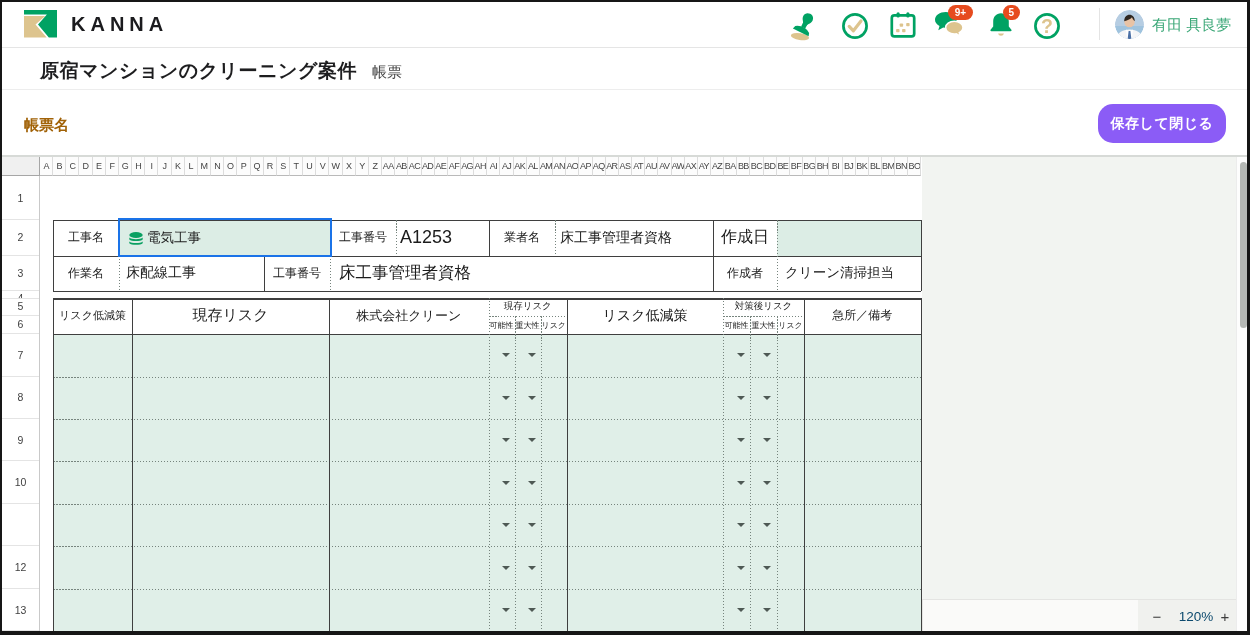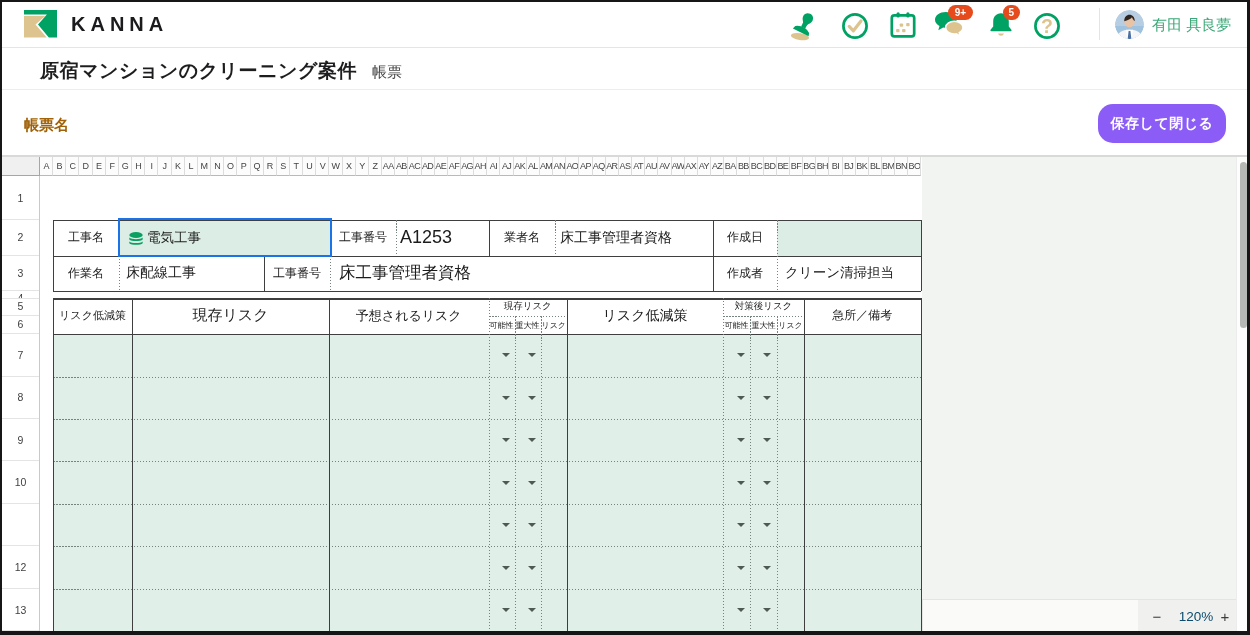--- a/index.html
+++ b/index.html
@@ -222,21 +222,21 @@
             <div class="vline dash" style="left: 290px; top: 79.5px; height: 35.5px;"></div>
             <div class="vline" style="left: 673px; top: 79.5px; height: 35.5px;"></div>
             <div class="vline dash" style="left: 737px; top: 79.5px; height: 35.5px;"></div>
             <div class="vline" style="left: 880.5px; top: 79.5px; height: 35.5px;"></div>
             <div class="ctext center" style="left: 13px; top: 44px; width: 66px; height: 35.5px; font-size: 12px;">工事名</div>
             <div class="ctext" style="left: 107px; top: 44px; width: 183px; height: 35.5px; font-size: 13.5px; padding-left: 0px;">電気工事</div>
             <div class="ctext center" style="left: 290px; top: 44px; width: 66px; height: 35.5px; font-size: 12px;">工事番号</div>
             <div class="ctext" style="left: 356px; top: 44px; width: 92px; height: 35.5px; font-size: 18px; padding-left: 4px;">A1253</div>
             <div class="ctext center" style="left: 449px; top: 44px; width: 66px; height: 35.5px; font-size: 12px;">業者名</div>
             <div class="ctext" style="left: 515px; top: 44px; width: 158px; height: 35.5px; font-size: 14px; padding-left: 5px;">床工事管理者資格</div>
-            <div class="ctext center" style="left: 673px; top: 44px; width: 64px; height: 35.5px; font-size: 12px;">作成日</div>
+            <div class="ctext center" style="left: 673px; top: 44px; width: 64px; height: 35.5px; font-size: 16px;">作成日</div>
             <div class="ctext center" style="left: 13px; top: 79.5px; width: 66px; height: 35.5px; font-size: 12px;">作業名</div>
             <div class="ctext" style="left: 79px; top: 79.5px; width: 145px; height: 35.5px; font-size: 14px; padding-left: 7px;">床配線工事</div>
             <div class="ctext center" style="left: 224px; top: 79.5px; width: 66px; height: 35.5px; font-size: 12px;">工事番号</div>
             <div class="ctext" style="left: 290px; top: 79.5px; width: 383px; height: 35.5px; font-size: 16.5px; padding-left: 9px;">床工事管理者資格</div>
             <div class="ctext center" style="left: 673px; top: 79.5px; width: 64px; height: 35.5px; font-size: 12px;">作成者</div>
             <div class="ctext" style="left: 737px; top: 79.5px; width: 144px; height: 35.5px; font-size: 13.5px; padding-left: 8px;">クリーン清掃担当</div>
             <div class="cellfill" style="background: rgb(224, 239, 232); left: 13px; top: 158px; width: 868px; height: 297.3px;"></div>
             <div class="hline thick" style="left: 13px; top: 121.5px; width: 868px;"></div>
             <div class="hline" style="left: 13px; top: 158px; width: 868px;"></div>
             <div class="hline dash" style="left: 448.5px; top: 140px; width: 78.5px;"></div>
@@ -254,21 +254,21 @@
             <div class="vline" style="left: 764px; top: 121.5px; height: 333.8px;"></div>
             <div class="vline" style="left: 880.5px; top: 121.5px; height: 333.8px;"></div>
             <div class="vline dash" style="left: 448.5px; top: 121.5px; height: 333.8px;"></div>
             <div class="vline dash" style="left: 683px; top: 121.5px; height: 333.8px;"></div>
             <div class="vline dash" style="left: 474.5px; top: 140px; height: 315.3px;"></div>
             <div class="vline dash" style="left: 500.5px; top: 140px; height: 315.3px;"></div>
             <div class="vline dash" style="left: 710px; top: 140px; height: 315.3px;"></div>
             <div class="vline dash" style="left: 737px; top: 140px; height: 315.3px;"></div>
             <div class="ctext center" style="left: 13px; top: 121.5px; width: 79px; height: 36.5px; font-size: 11px;">リスク低減策</div>
             <div class="ctext center" style="left: 92px; top: 121.5px; width: 197px; height: 36.5px; font-size: 15px;">現存リスク</div>
-            <div class="ctext center" style="left: 289px; top: 121.5px; width: 159.5px; height: 36.5px; font-size: 13px;">予想されるリスク</div>
+            <div class="ctext center" style="left: 289px; top: 121.5px; width: 159.5px; height: 36.5px; font-size: 13px;">株式会社クリーン</div>
             <div class="ctext center" style="left: 448.5px; top: 121.5px; width: 78.5px; height: 18.5px; font-size: 9.5px;">現存リスク</div>
             <div class="ctext center" style="left: 527px; top: 121.5px; width: 156px; height: 36.5px; font-size: 14px;">リスク低減策</div>
             <div class="ctext center" style="left: 683px; top: 121.5px; width: 81px; height: 18.5px; font-size: 9.5px;">対策後リスク</div>
             <div class="ctext center" style="left: 764px; top: 121.5px; width: 116.5px; height: 36.5px; font-size: 12px;">急所／備考</div>
             <div class="ctext center" style="left: 448.5px; top: 140px; width: 26px; height: 18px; font-size: 8px;">可能性</div>
             <div class="ctext center" style="left: 474.5px; top: 140px; width: 26px; height: 18px; font-size: 8px;">重大性</div>
             <div class="ctext center" style="left: 500.5px; top: 140px; width: 26.5px; height: 18px; font-size: 8px;">リスク</div>
             <div class="ctext center" style="left: 683px; top: 140px; width: 27px; height: 18px; font-size: 8px;">可能性</div>
             <div class="ctext center" style="left: 710px; top: 140px; width: 27px; height: 18px; font-size: 8px;">重大性</div>
             <div class="ctext center" style="left: 737px; top: 140px; width: 27px; height: 18px; font-size: 8px;">リスク</div>

